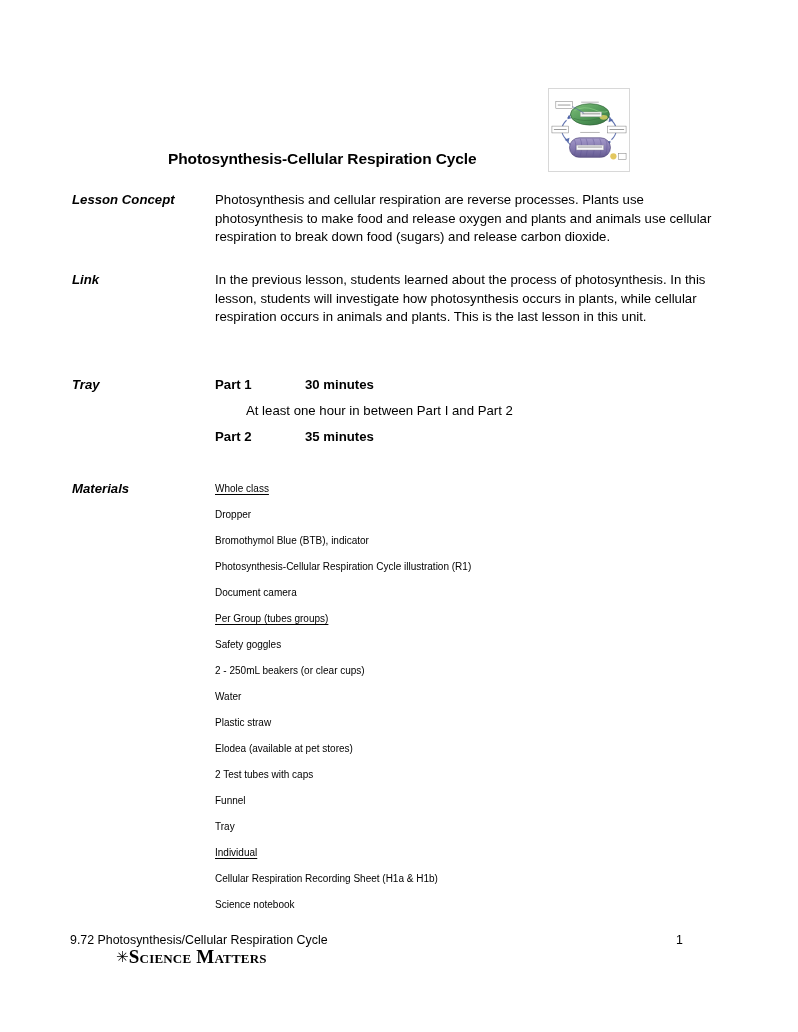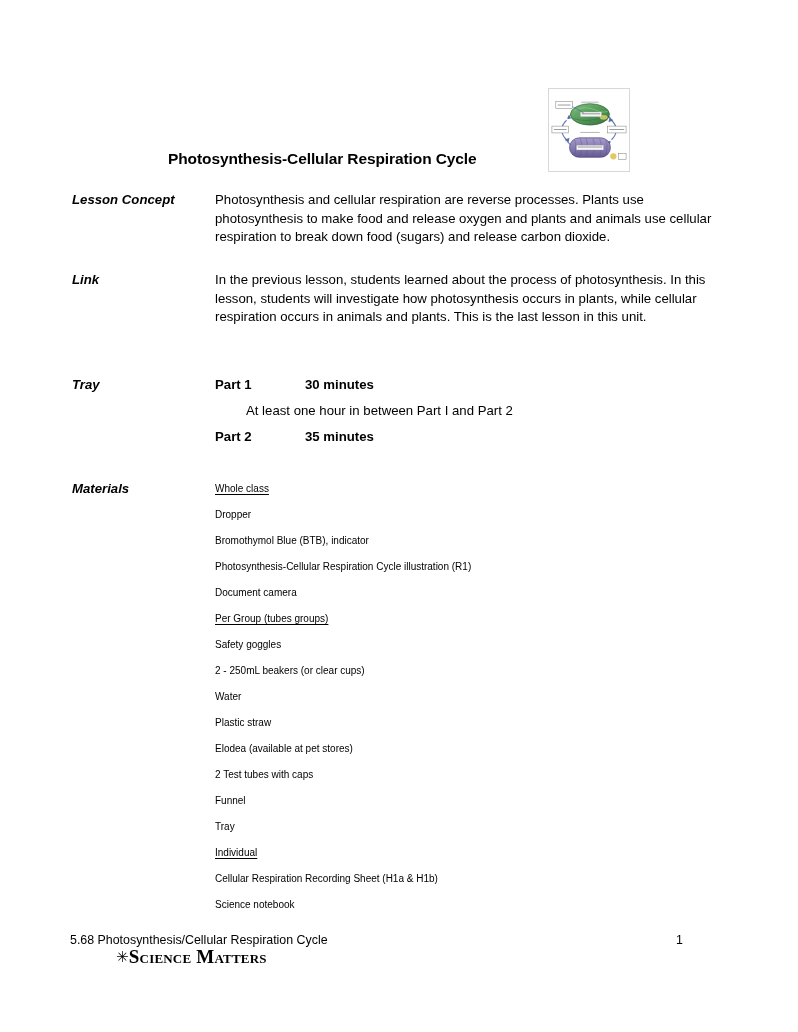--- a/index.html
+++ b/index.html
@@ -276,19 +276,19 @@
         <div class="mat-item"><span>Elodea (available at pet stores)</span></div>
         <div class="mat-item"><span>2 Test tubes with caps</span></div>
         <div class="mat-item"><span>Funnel</span></div>
         <div class="mat-item"><span>Tray</span></div>
         <div class="mat-item is-head"><span>Individual</span></div>
         <div class="mat-item"><span>Cellular Respiration Recording Sheet (H1a &amp; H1b)</span></div>
         <div class="mat-item"><span>Science notebook</span></div>
       </div>
   </div>
 
-  <div class="footer-text">5.68 Photosynthesis/Cellular Respiration Cycle</div>
+  <div class="footer-text">9.72 Photosynthesis/Cellular Respiration Cycle</div>
   <div class="footer-page">1</div>
   <div class="footer-logo">
     <span class="star">✳</span><span>Science Matters</span>
   </div>
 
 </div>
 
 </body></html>

